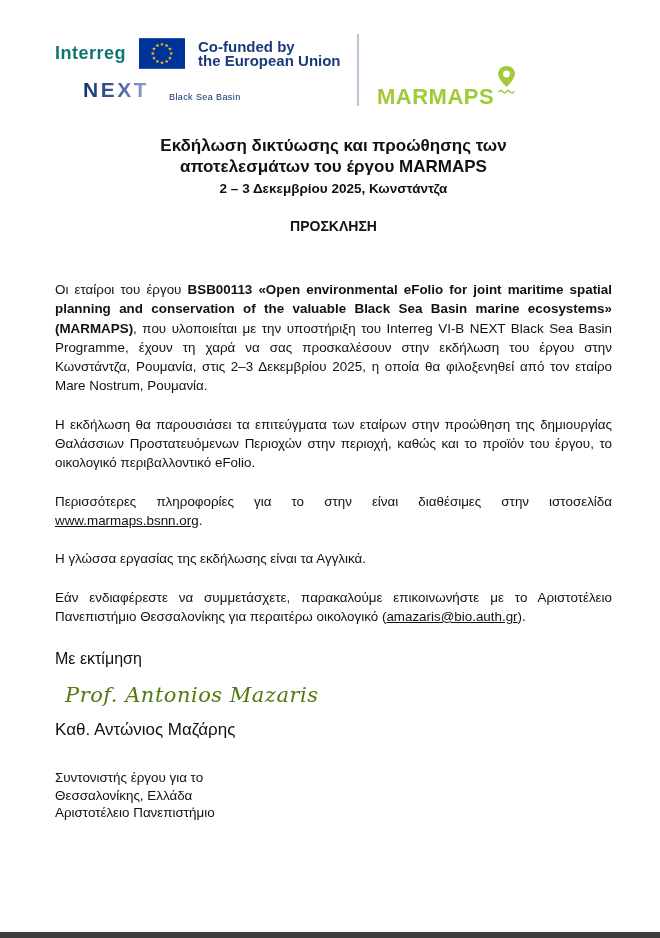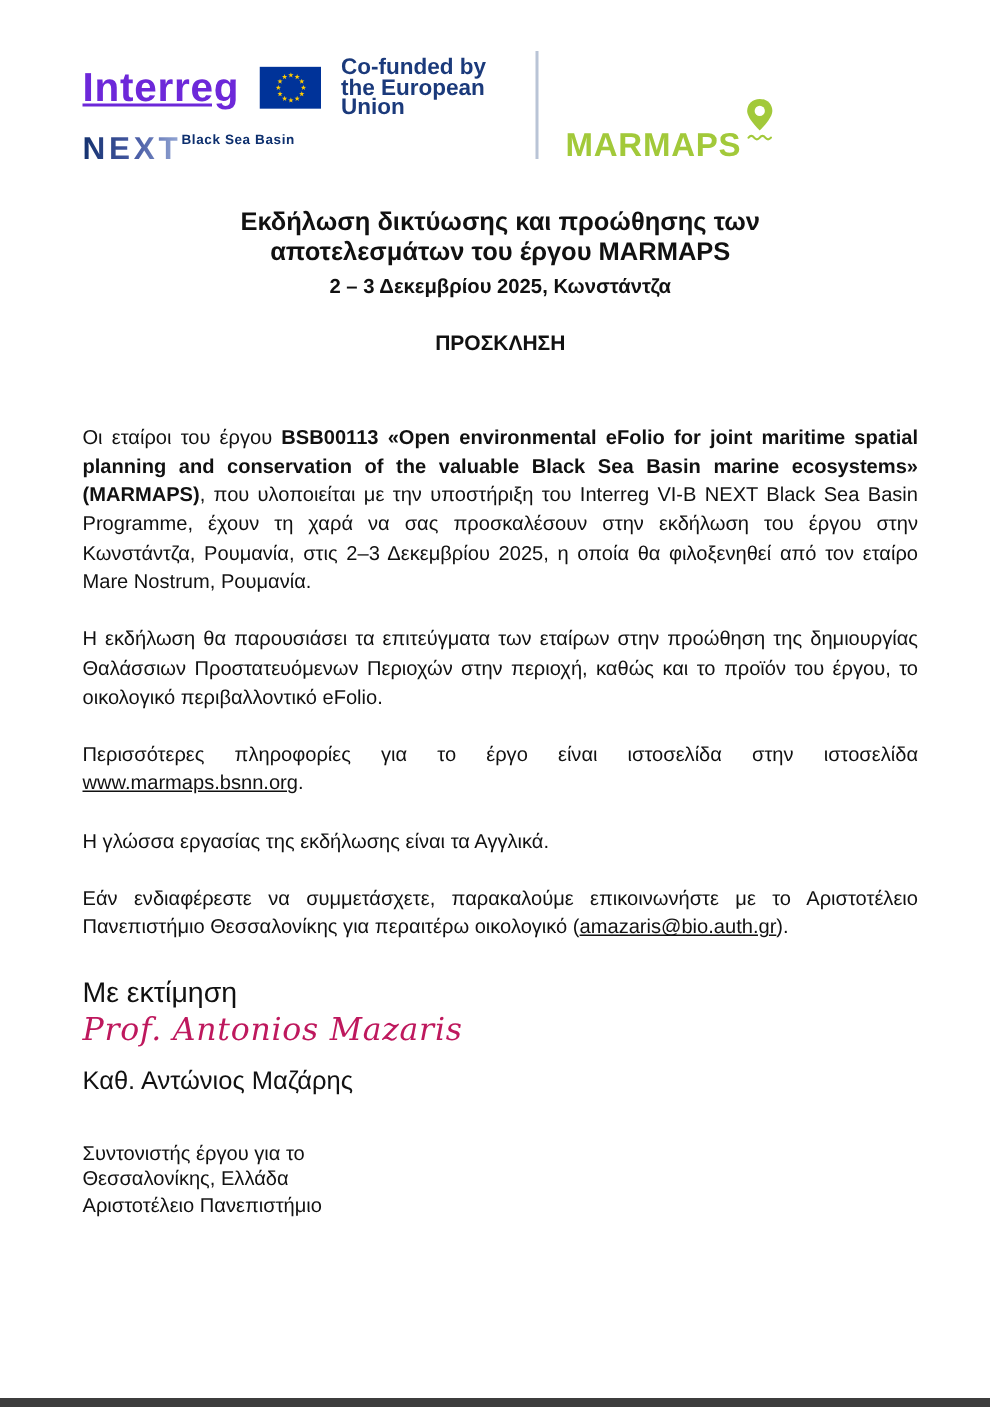--- a/index.html
+++ b/index.html
@@ -13,35 +13,34 @@
     color:#111;
     overflow:hidden;
   }
   .inner { padding:38px 48px 0 55px; }
 
   
   .logo-row { display:flex; align-items:flex-start; }
   .interreg-logo { width:302px; }
   .interreg-top { display:flex; align-items:center; gap:13px; }
   .interreg-word {
-    font-size:27px; font-weight:bold; letter-spacing:.5px;
-    color:#6d28d9;
-    text-decoration:underline;
+    font-size:18px; font-weight:bold; letter-spacing:.5px;
+    color:#0f766e;
   }
   .eu-flag { display:block; }
   .eu-text {
     font-size:15px; font-weight:bold; color:#1b3a7b; line-height:13.5px;
   }
-  .interreg-bottom { display:flex; align-items:flex-start; gap:0; margin-top:9px; }
+  .interreg-bottom { display:flex; align-items:flex-end; gap:20px; margin-top:9px;margin-left:28px; }
   .next-word {
     font-size:21px; font-weight:800; letter-spacing:2.5px;
     background:linear-gradient(90deg,#14316f 0%, #4a5da6 55%, #97aad6 100%);
     -webkit-background-clip:text; background-clip:text; color:transparent;
   }
-  .basin-word { font-size:9px; font-weight:bold; color:#0d2f6e; letter-spacing:.4px; }
+  .basin-word { font-size:9px; font-weight:normal; color:#0d2f6e; letter-spacing:.4px; }
   .logo-sep { width:2px; height:72px; background:#b9c4d6; margin-top:-4px; }
   .marmaps-logo { display:flex; align-items:center; margin-left:18px; margin-top:12px; }
   .marmaps-word {
     font-size:22px; font-weight:800; letter-spacing:.5px; color:#a2c93a;margin-top:34px;
   }
   .marmaps-pin { margin-left:2px; margin-top:-2px; }
 
   
   .date-row {
     margin-top:16px; text-align:right; padding-right:64px;
@@ -63,24 +62,24 @@
   
   .para {
     font-size:13.4px; line-height:19.3px; text-align:justify;
     margin-bottom:19px;
   }
   .para b { font-weight:bold; }
   .doc-link { color:#111; text-decoration:underline; }
   .mb-big { margin-bottom:24px; }
 
   
-  .closing { font-size:19px; }
+  .closing { font-size:16px; margin-bottom:15px; }
   .signature {
     font-family:"DejaVu Serif", serif; font-style:italic;
-    font-size:21px; letter-spacing:.5px; margin-bottom:13px; color:#be185d;
+    font-size:21px; letter-spacing:.5px; margin-bottom:13px; color:#4d7c0f;margin-left:10px;
   }
   .sign-name { font-size:17px; margin-bottom:29px; }
   .sign-role { font-size:13.4px; line-height:17.5px; }
 
   
   .footer-bar {
     position:absolute; left:0; bottom:0; width:100%; height:6px;
     background:#3d3d3d;
   }
 </style>
@@ -137,21 +136,21 @@
 
 
     <div class="doc-title">Εκδήλωση δικτύωσης και προώθησης των αποτελεσμάτων του έργου MARMAPS</div>
     <div class="doc-subtitle">2 – 3 Δεκεμβρίου 2025, Κωνστάντζα</div>
     <div class="doc-heading">ΠΡΟΣΚΛΗΣΗ</div>
 
     <p class="para"><span>Οι εταίροι του έργου </span><b>BSB00113 «Open environmental eFolio for joint maritime spatial planning and conservation of the valuable Black Sea Basin marine ecosystems» (MARMAPS)</b><span>, που υλοποιείται με την υποστήριξη του Interreg VI-B NEXT Black Sea Basin Programme, έχουν τη χαρά να σας προσκαλέσουν στην εκδήλωση του έργου στην Κωνστάντζα, Ρουμανία, στις 2–3 Δεκεμβρίου 2025, η οποία θα φιλοξενηθεί από τον εταίρο Mare Nostrum, Ρουμανία.</span></p>
 
     <p class="para">Η εκδήλωση θα παρουσιάσει τα επιτεύγματα των εταίρων στην προώθηση της δημιουργίας Θαλάσσιων Προστατευόμενων Περιοχών στην περιοχή, καθώς και το προϊόν του έργου, το οικολογικό περιβαλλοντικό eFolio.</p>
 
-    <p class="para"><span>Περισσότερες πληροφορίες για το έργο είναι ιστοσελίδα στην ιστοσελίδα </span><a class="doc-link" href="#">www.marmaps.bsnn.org</a><span>.</span></p>
+    <p class="para"><span>Περισσότερες πληροφορίες για το στην είναι διαθέσιμες στην ιστοσελίδα </span><a class="doc-link" href="#">www.marmaps.bsnn.org</a><span>.</span></p>
 
     <p class="para">Η γλώσσα εργασίας της εκδήλωσης είναι τα Αγγλικά.</p>
 
     <p class="para mb-big"><span>Εάν ενδιαφέρεστε να συμμετάσχετε, παρακαλούμε επικοινωνήστε με το Αριστοτέλειο Πανεπιστήμιο Θεσσαλονίκης για περαιτέρω οικολογικό (</span><a class="doc-link" href="#">amazaris@bio.auth.gr</a><span>).</span></p>
 
     <div class="closing">Με εκτίμηση</div>
     <div class="signature">Prof. Antonios Mazaris</div>
     <div class="sign-name">Καθ. Αντώνιος Μαζάρης</div>
     <div class="sign-role">
       <div>Συντονιστής έργου για το</div>

